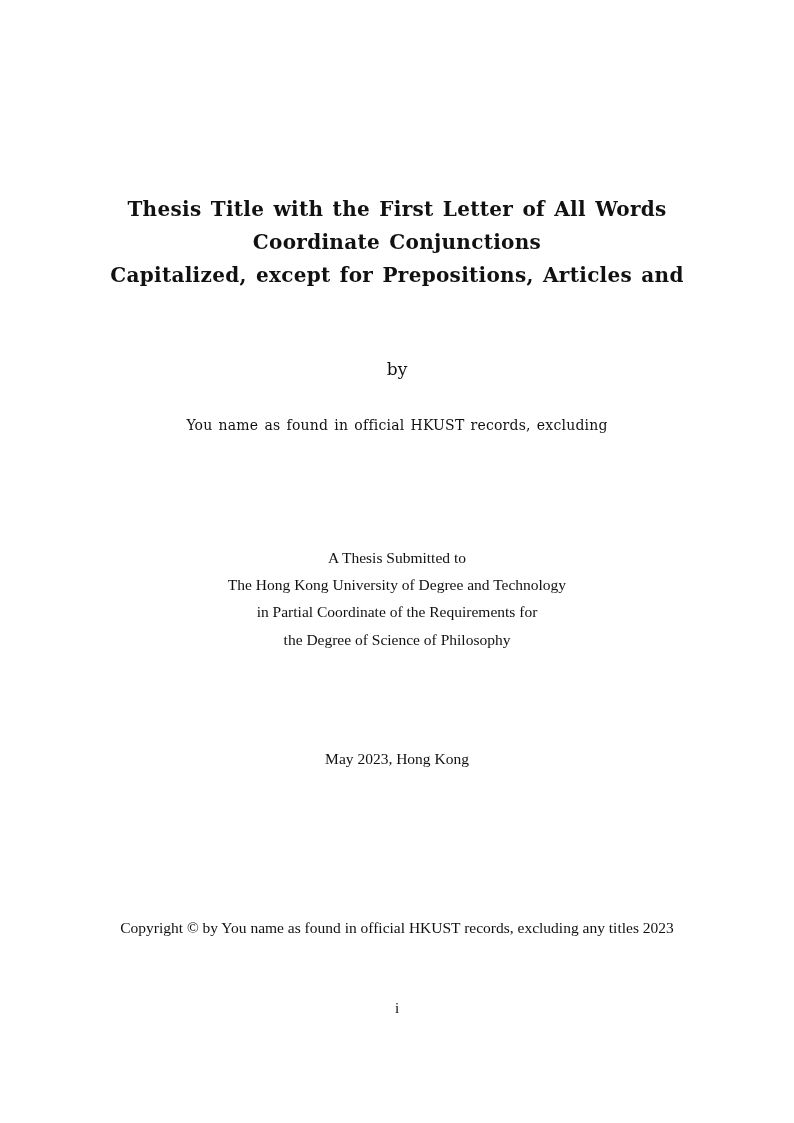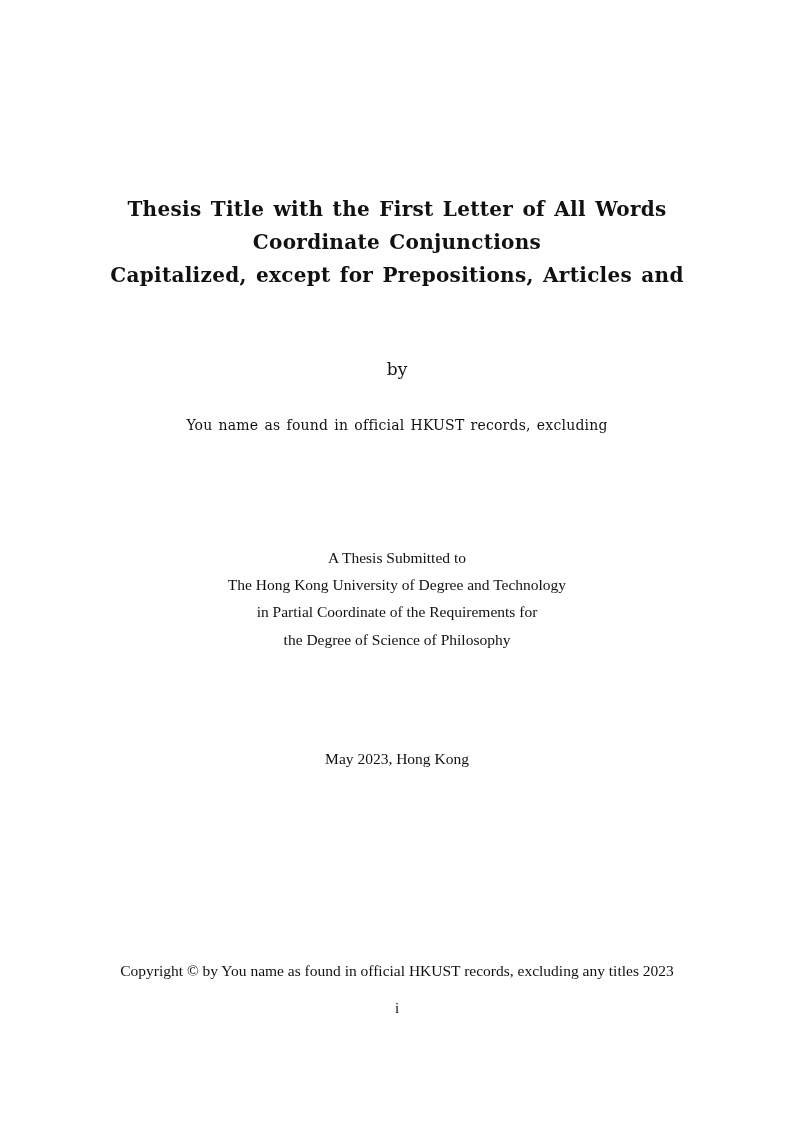--- a/index.html
+++ b/index.html
@@ -56,21 +56,21 @@
     font-size: 15.5px;
     line-height: 27.2px;
   }
   .date-location {
     top: 723px;
     font-size: 15.5px;
     line-height: 24px;
     margin-top: 24px;
   }
   .copyright {
-    top: 959px;
+    top: 916px;
     width: 700px;
     font-size: 15.5px;
     line-height: 24px;
   }
   .page-number {
     top: 997px;
     font-size: 15px;
     line-height: 22px;
   }
 </style>

